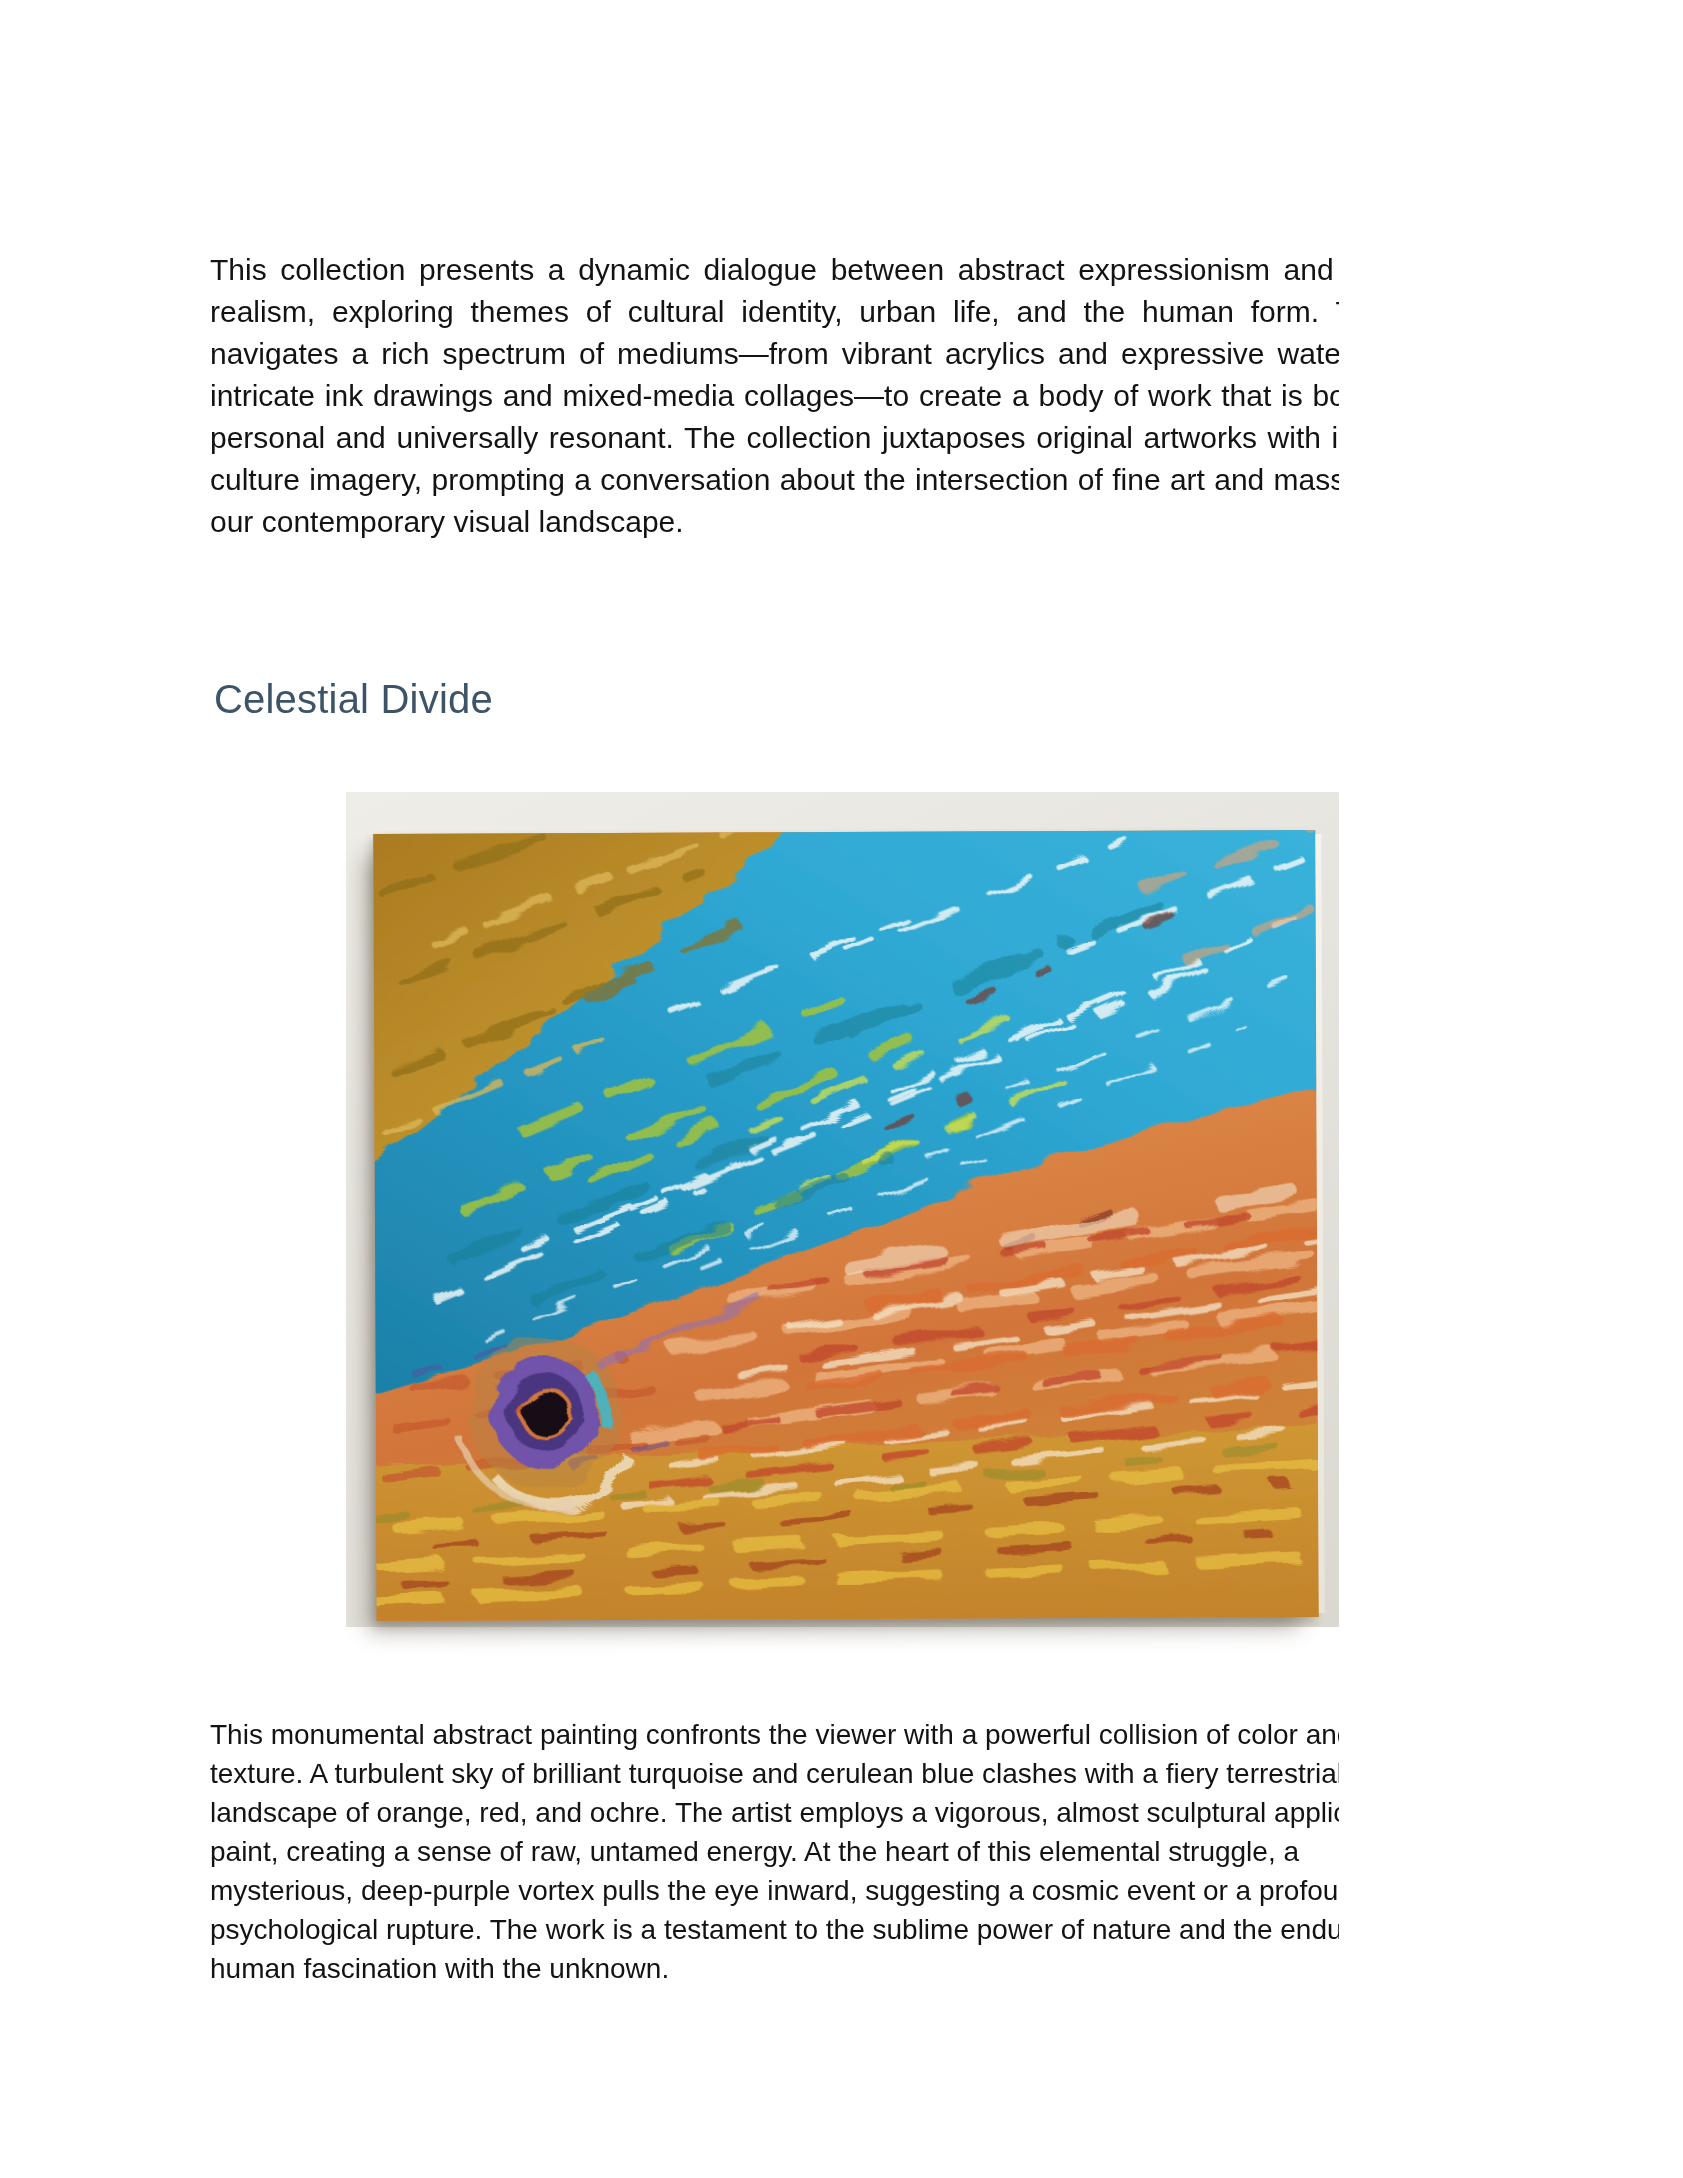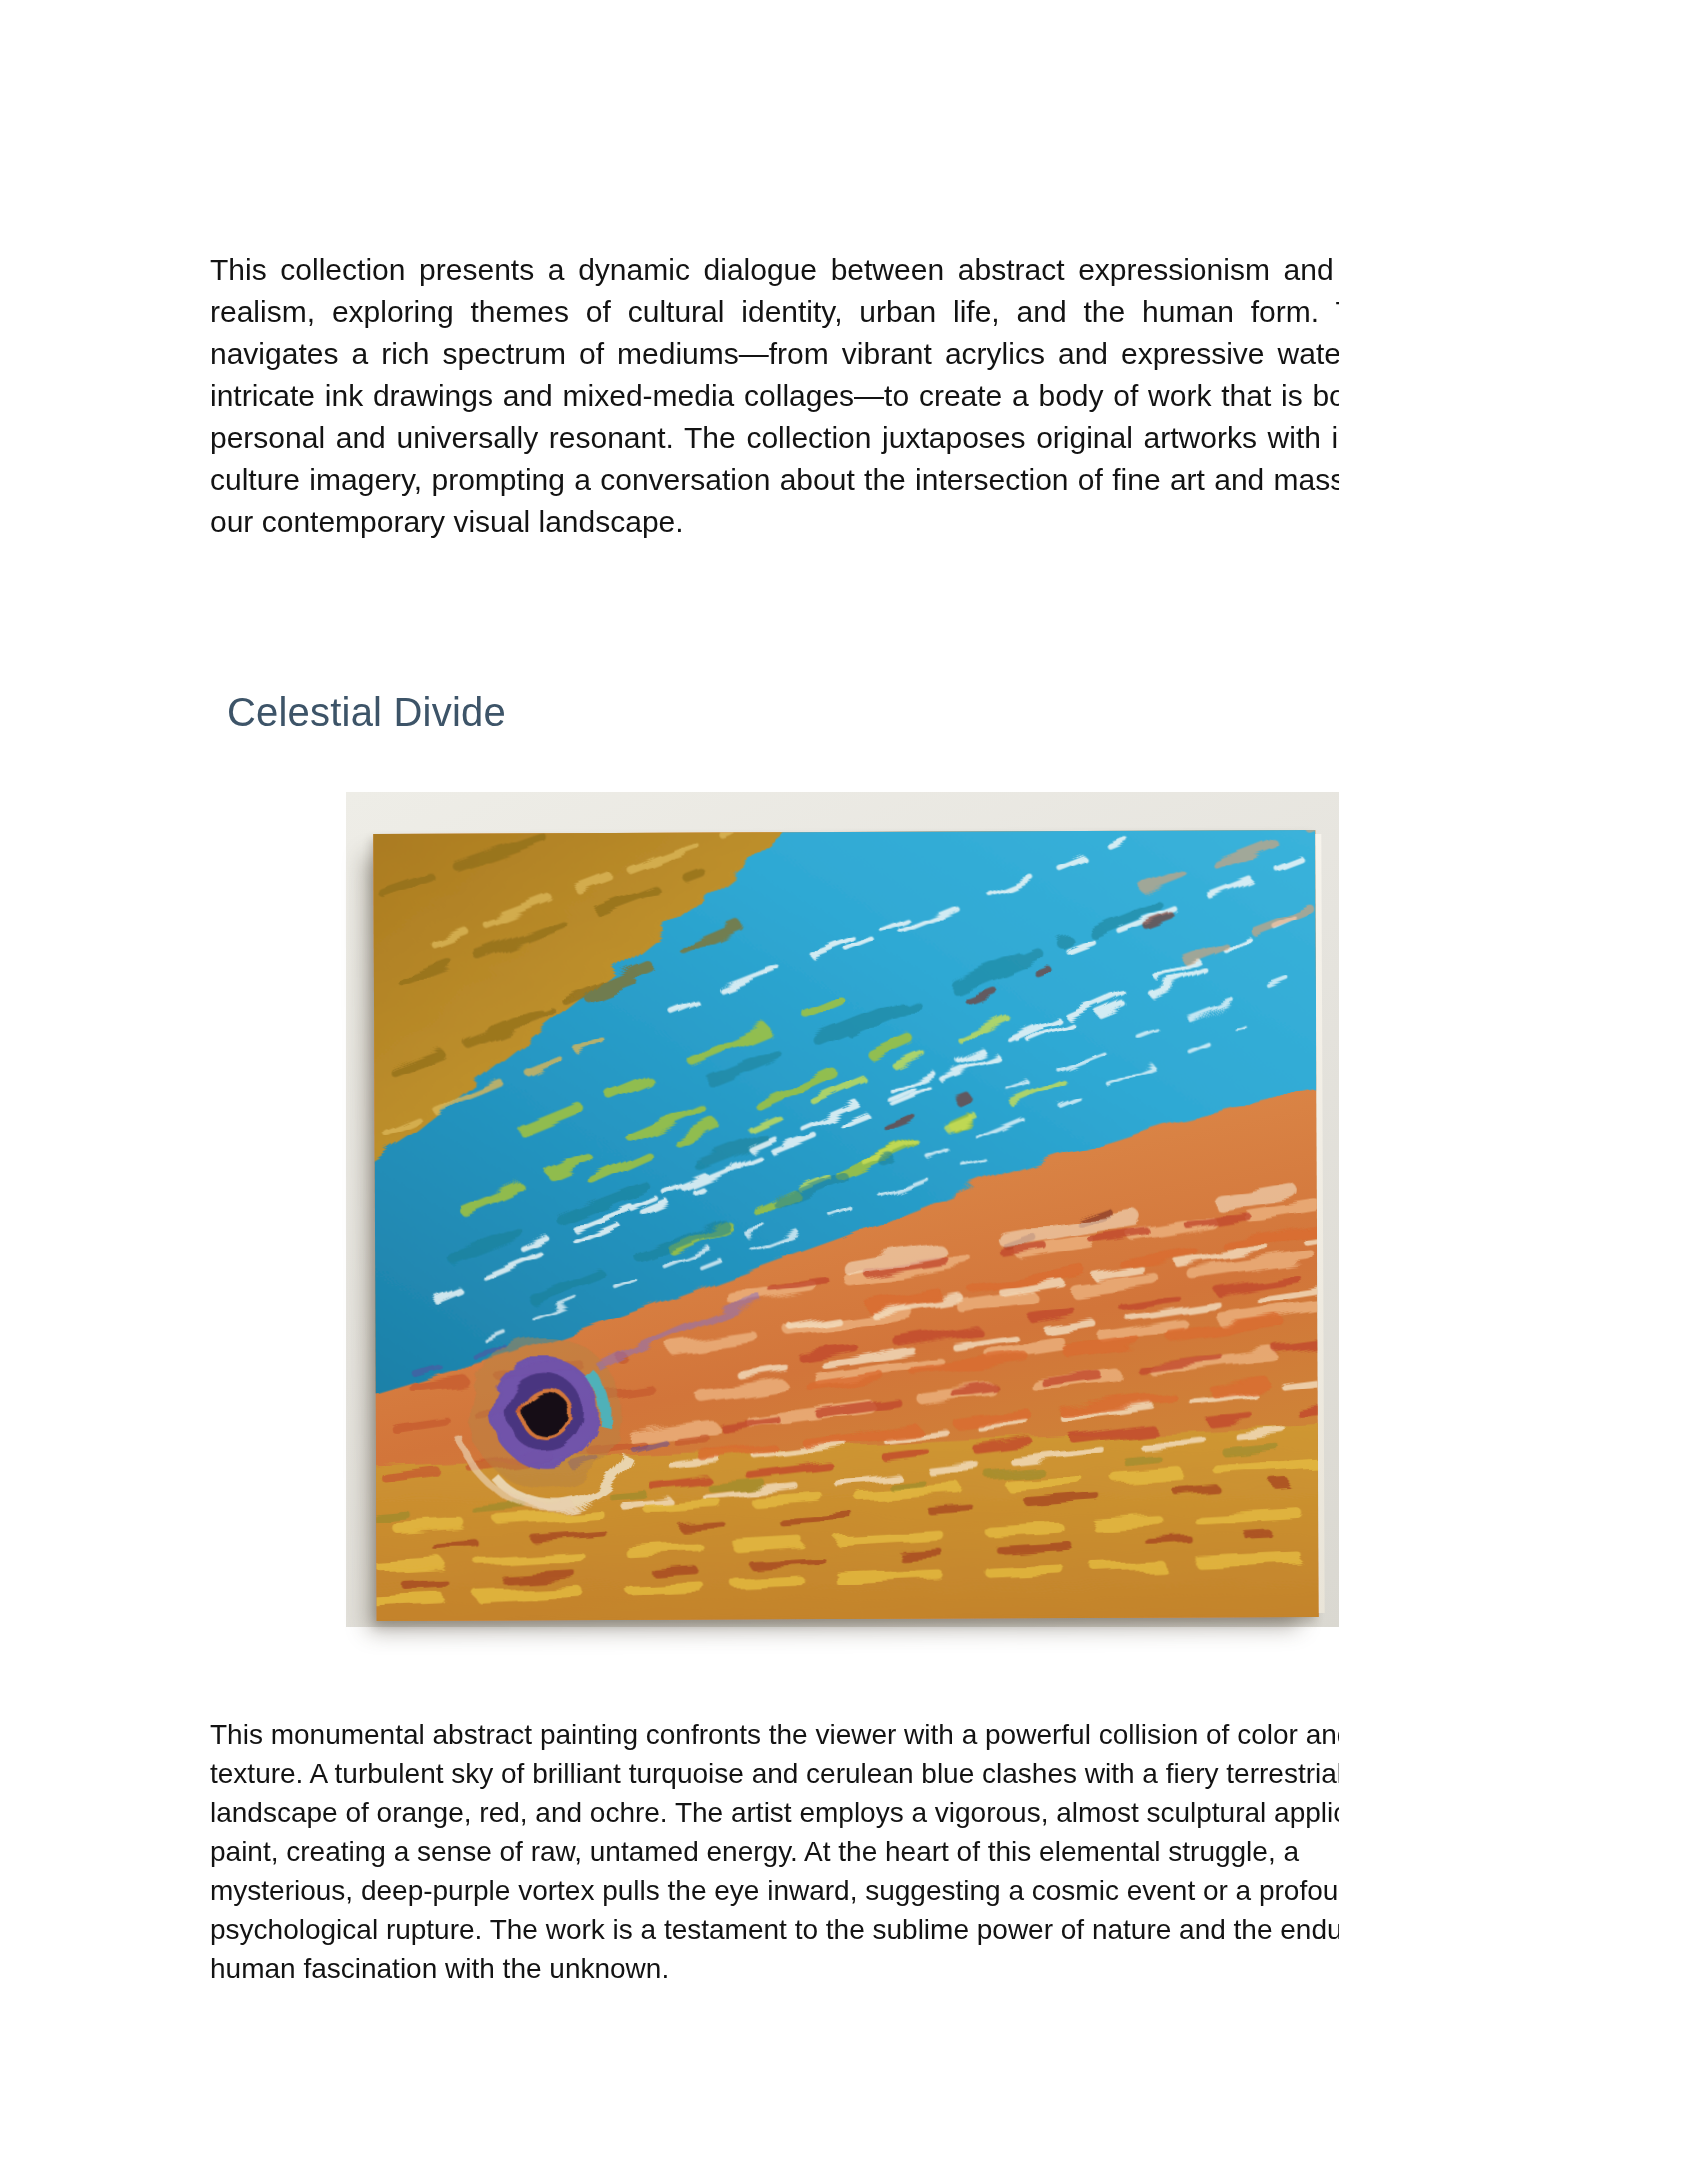--- a/index.html
+++ b/index.html
@@ -9,21 +9,21 @@
     background:#ffffff;
     font-family:"Liberation Sans","DejaVu Sans",sans-serif;
     overflow:hidden;
   }
   .intro{
     position:absolute;left:210px;top:219px;width:1259px;
     font-size:30px;line-height:42px;color:#131313;
     text-align:justify;
   }
   .section-heading{
-    position:absolute;left:210px;top:671px;margin:17px;
+    position:absolute;left:210px;top:671px;margin:4px;
     font-size:40px;line-height:48px;font-weight:400;
     color:#3d5468;letter-spacing:0.2px;
   }
   .photo{
     position:absolute;left:346px;top:792px;width:995px;height:835px;
     background:linear-gradient(155deg,#eeede7 0%,#e6e4de 45%,#dad8d1 100%);
   }
   .canvas-wrap{
     position:absolute;left:29px;top:40px;width:942px;height:787px;
     background:#d6873f;

